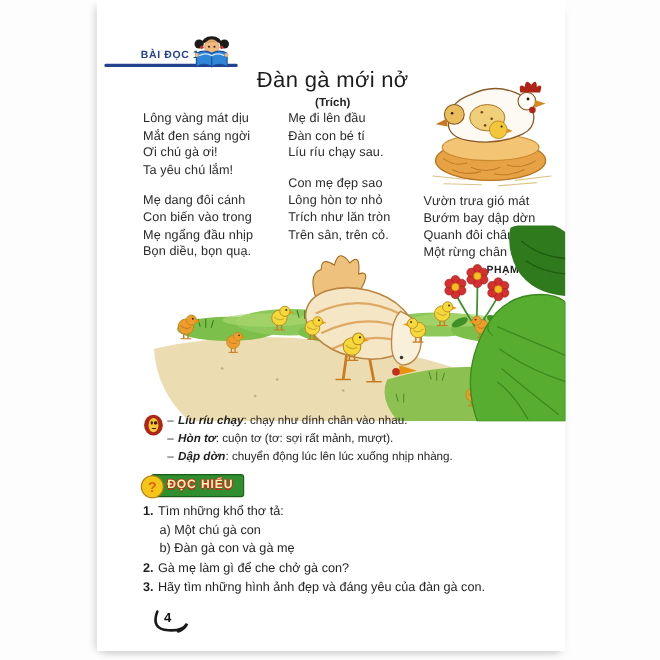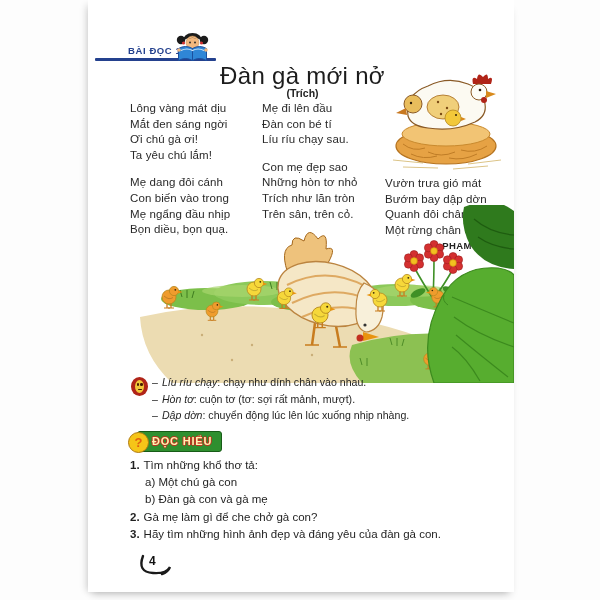--- a/index.html
+++ b/index.html
@@ -13,32 +13,32 @@
   
   .book-page{
     left:88px;top:0;width:426px;height:592px;background:#ffffff;
     box-shadow:-5px 2px 7px -3px rgba(0,0,0,.14), 0 6px 8px -4px rgba(0,0,0,.22);
   }
   
   .lesson-label{left:128px;top:45px;font-size:9.5px;font-weight:bold;color:#24418e;letter-spacing:.6px;}
   .header-rule{left:95px;top:58px;width:121px;height:3px;background:#24418e;border-radius:1px;}
   .reading-icon{left:176px;top:31px;}
   
-  .page-title{left:205px;top:62px;width:195px;text-align:center;font-size:24px;color:#1c1c1c;letter-spacing:.3px;}
+  .page-title{left:205px;top:62px;width:195px;text-align:center;font-size:20px;color:#1c1c1c;letter-spacing:.3px;}
   .title-subtitle{left:205px;top:87px;width:195px;text-align:center;font-size:10.5px;font-weight:600;color:#222;}
   
   .poem-col{font-size:11.5px;line-height:15.6px;color:#2a2a2a;letter-spacing:.1px;}
   .col1{left:130px;top:101px;width:125px;}
   .col2{left:262px;top:101px;width:120px;}
   .col3{left:385px;top:176px;width:108px;}
   .stanza{margin-bottom:12px;}
   .poem-author{left:385px;top:240px;width:105px;text-align:right;font-size:9.5px;font-weight:bold;color:#222;letter-spacing:.4px;}
   
   .glossary{left:152px;top:374px;width:330px;font-size:10.6px;line-height:16.5px;color:#1f1f1f;}
-  .glossary i{font-weight:400;}
+  .glossary i{font-weight:700;}
   .glossary .dash{margin-right:4px;}
   .glossary-icon{left:131px;top:377px;width:17px;height:19px;background:#b02418;border-radius:50%;}
   .glossary-icon .inner{position:absolute;left:4px;top:3px;width:9px;height:13px;background:#f2c83a;border-radius:50%;}
   .glossary-icon .d1,.glossary-icon .d2{position:absolute;width:2.5px;height:2.5px;background:#4a1c00;border-radius:50%;}
   .glossary-icon .d1{left:5.5px;top:6px;}
   .glossary-icon .d2{left:9px;top:6px;}
   .glossary-icon .m{position:absolute;left:6.5px;top:11.5px;width:4px;height:1.6px;background:#4a1c00;border-radius:1px;}
   
   .badge-wrap{left:128px;top:431px;height:22px;}
   .badge-rect{
@@ -134,21 +134,21 @@
   </div>
 </div>
 <div class="abs poem-col col2">
   <div class="stanza">
     <div>Mẹ đi lên đầu</div>
     <div>Đàn con bé tí</div>
     <div>Líu ríu chạy sau.</div>
   </div>
   <div class="stanza">
     <div>Con mẹ đẹp sao</div>
-    <div>Những hòn tơ nhỏ</div>
+    <div>Lông hòn tơ nhỏ</div>
     <div>Trích như lăn tròn</div>
     <div>Trên sân, trên cỏ.</div>
   </div>
 </div>
 <div class="abs poem-col col3">
   <div class="stanza">
     <div>Vườn trưa gió mát</div>
     <div>Bướm bay dập dờn</div>
     <div>Quanh đôi chân mẹ</div>
     <div>Một rừng chân con.</div>

